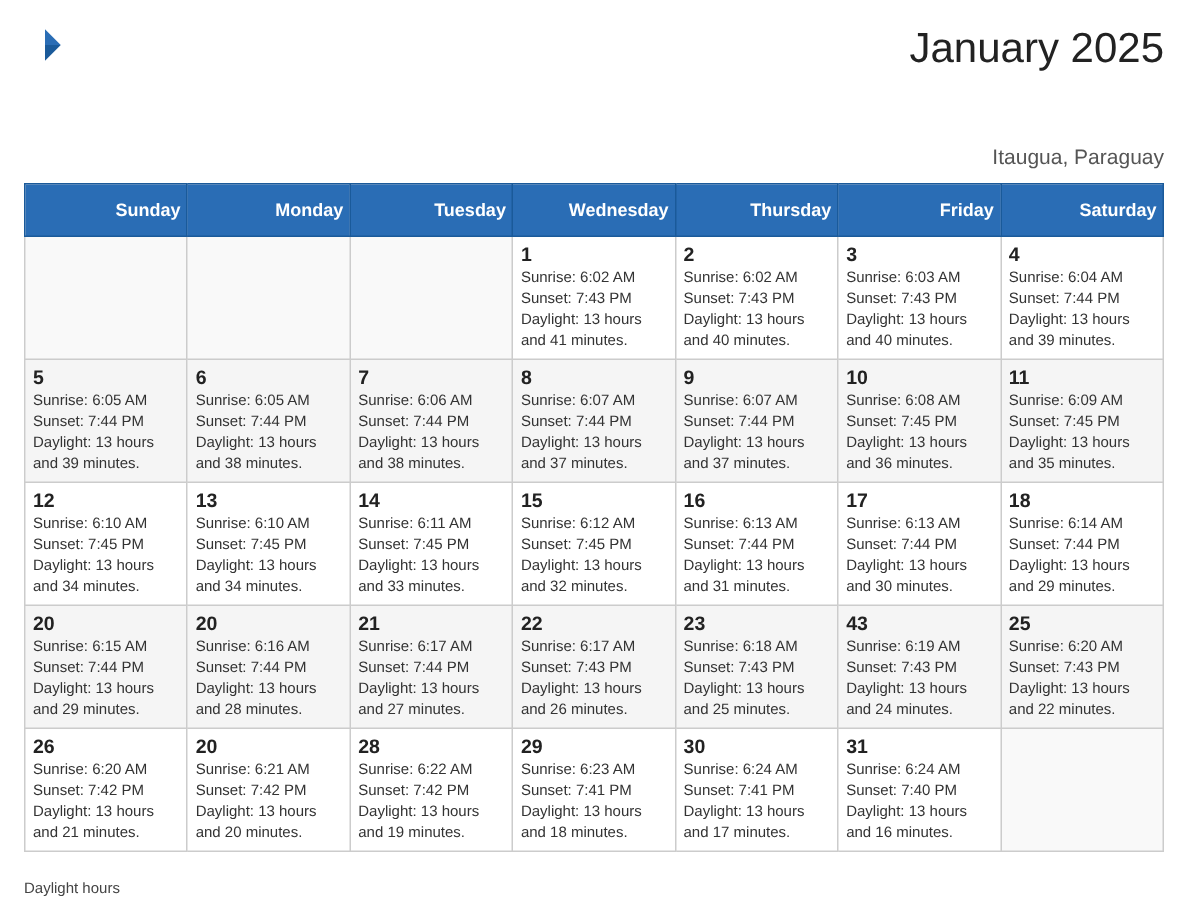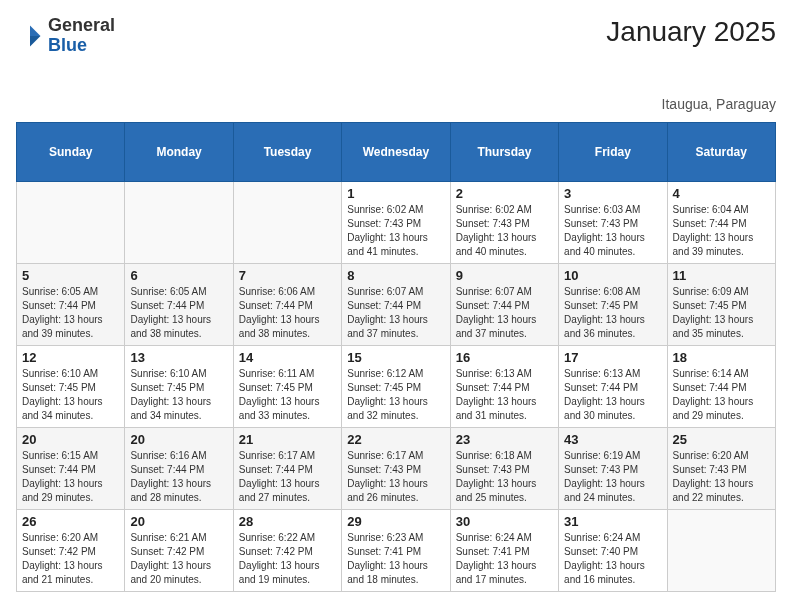--- a/index.html
+++ b/index.html
@@ -48,22 +48,22 @@
     .calendar {
       width: 100%;
       border-collapse: collapse;
       border: 1px solid #ccc;
     }
     .calendar th {
       background-color: #2a6db5;
       color: #fff;
       font-size: 12px;
       font-weight: bold;
-      padding: 22px 4px;
-      text-align: center;
+      padding: 10px 4px;
+      text-align: right;
       border: 1px solid #1a5a9a;
     }
     .calendar td {
       vertical-align: top;
       border: 1px solid #ccc;
       padding: 4px 5px;
       width: 108px;
       min-height: 80px;
       background: #fff;
       font-size: 9.5px;
@@ -98,24 +98,20 @@
   </style>
 </head>
 <body>
 
 <div class="header">
   <div class="logo">
     <svg class="logo-icon" viewBox="0 0 40 40">
       <polygon points="20,5 35,20 20,20" fill="#2a6db5"></polygon>
       <polygon points="20,20 35,20 20,35" fill="#1a5a9a"></polygon>
     </svg>
-    <div class="logo-text">
-      <div><span class="general">General</span></div>
-      <div><span class="blue">Blue</span></div>
-    </div>
   </div>
   <div class="title-block">
     <div class="month-title">January 2025</div>
     <div class="location">Itaugua, Paraguay</div>
   </div>
 </div>
 
 <table class="calendar">
   <thead>
     <tr>

